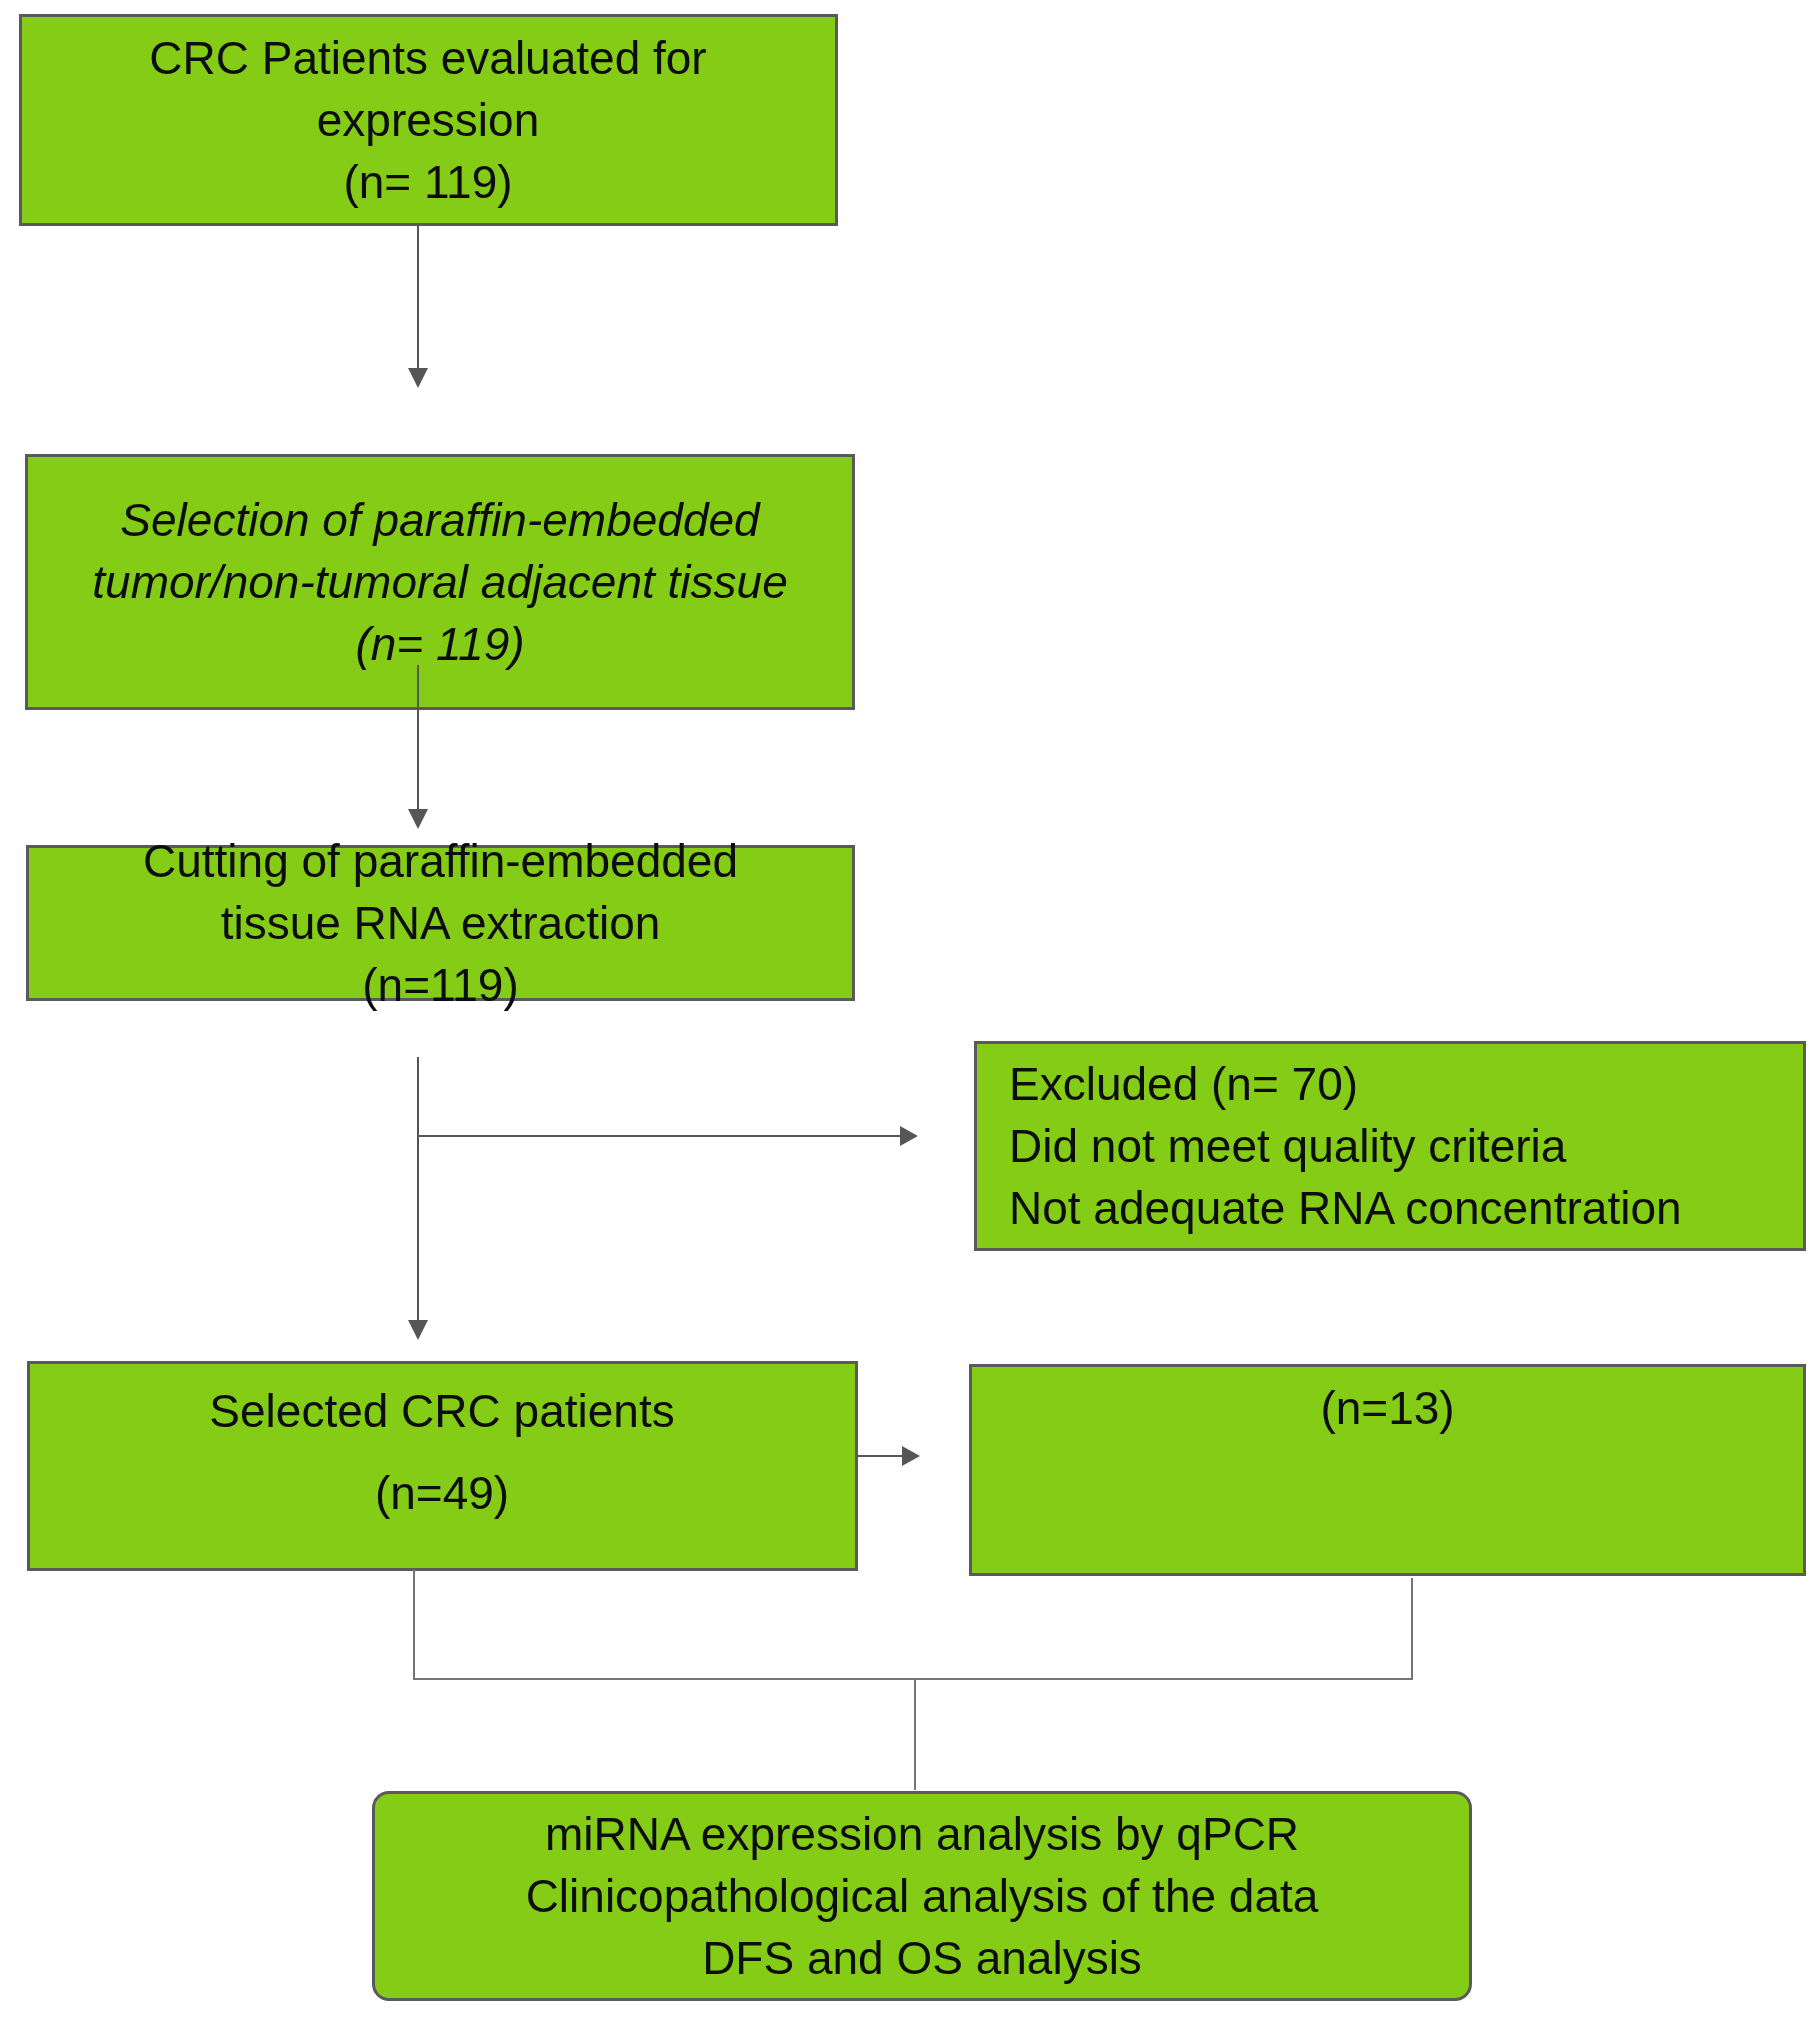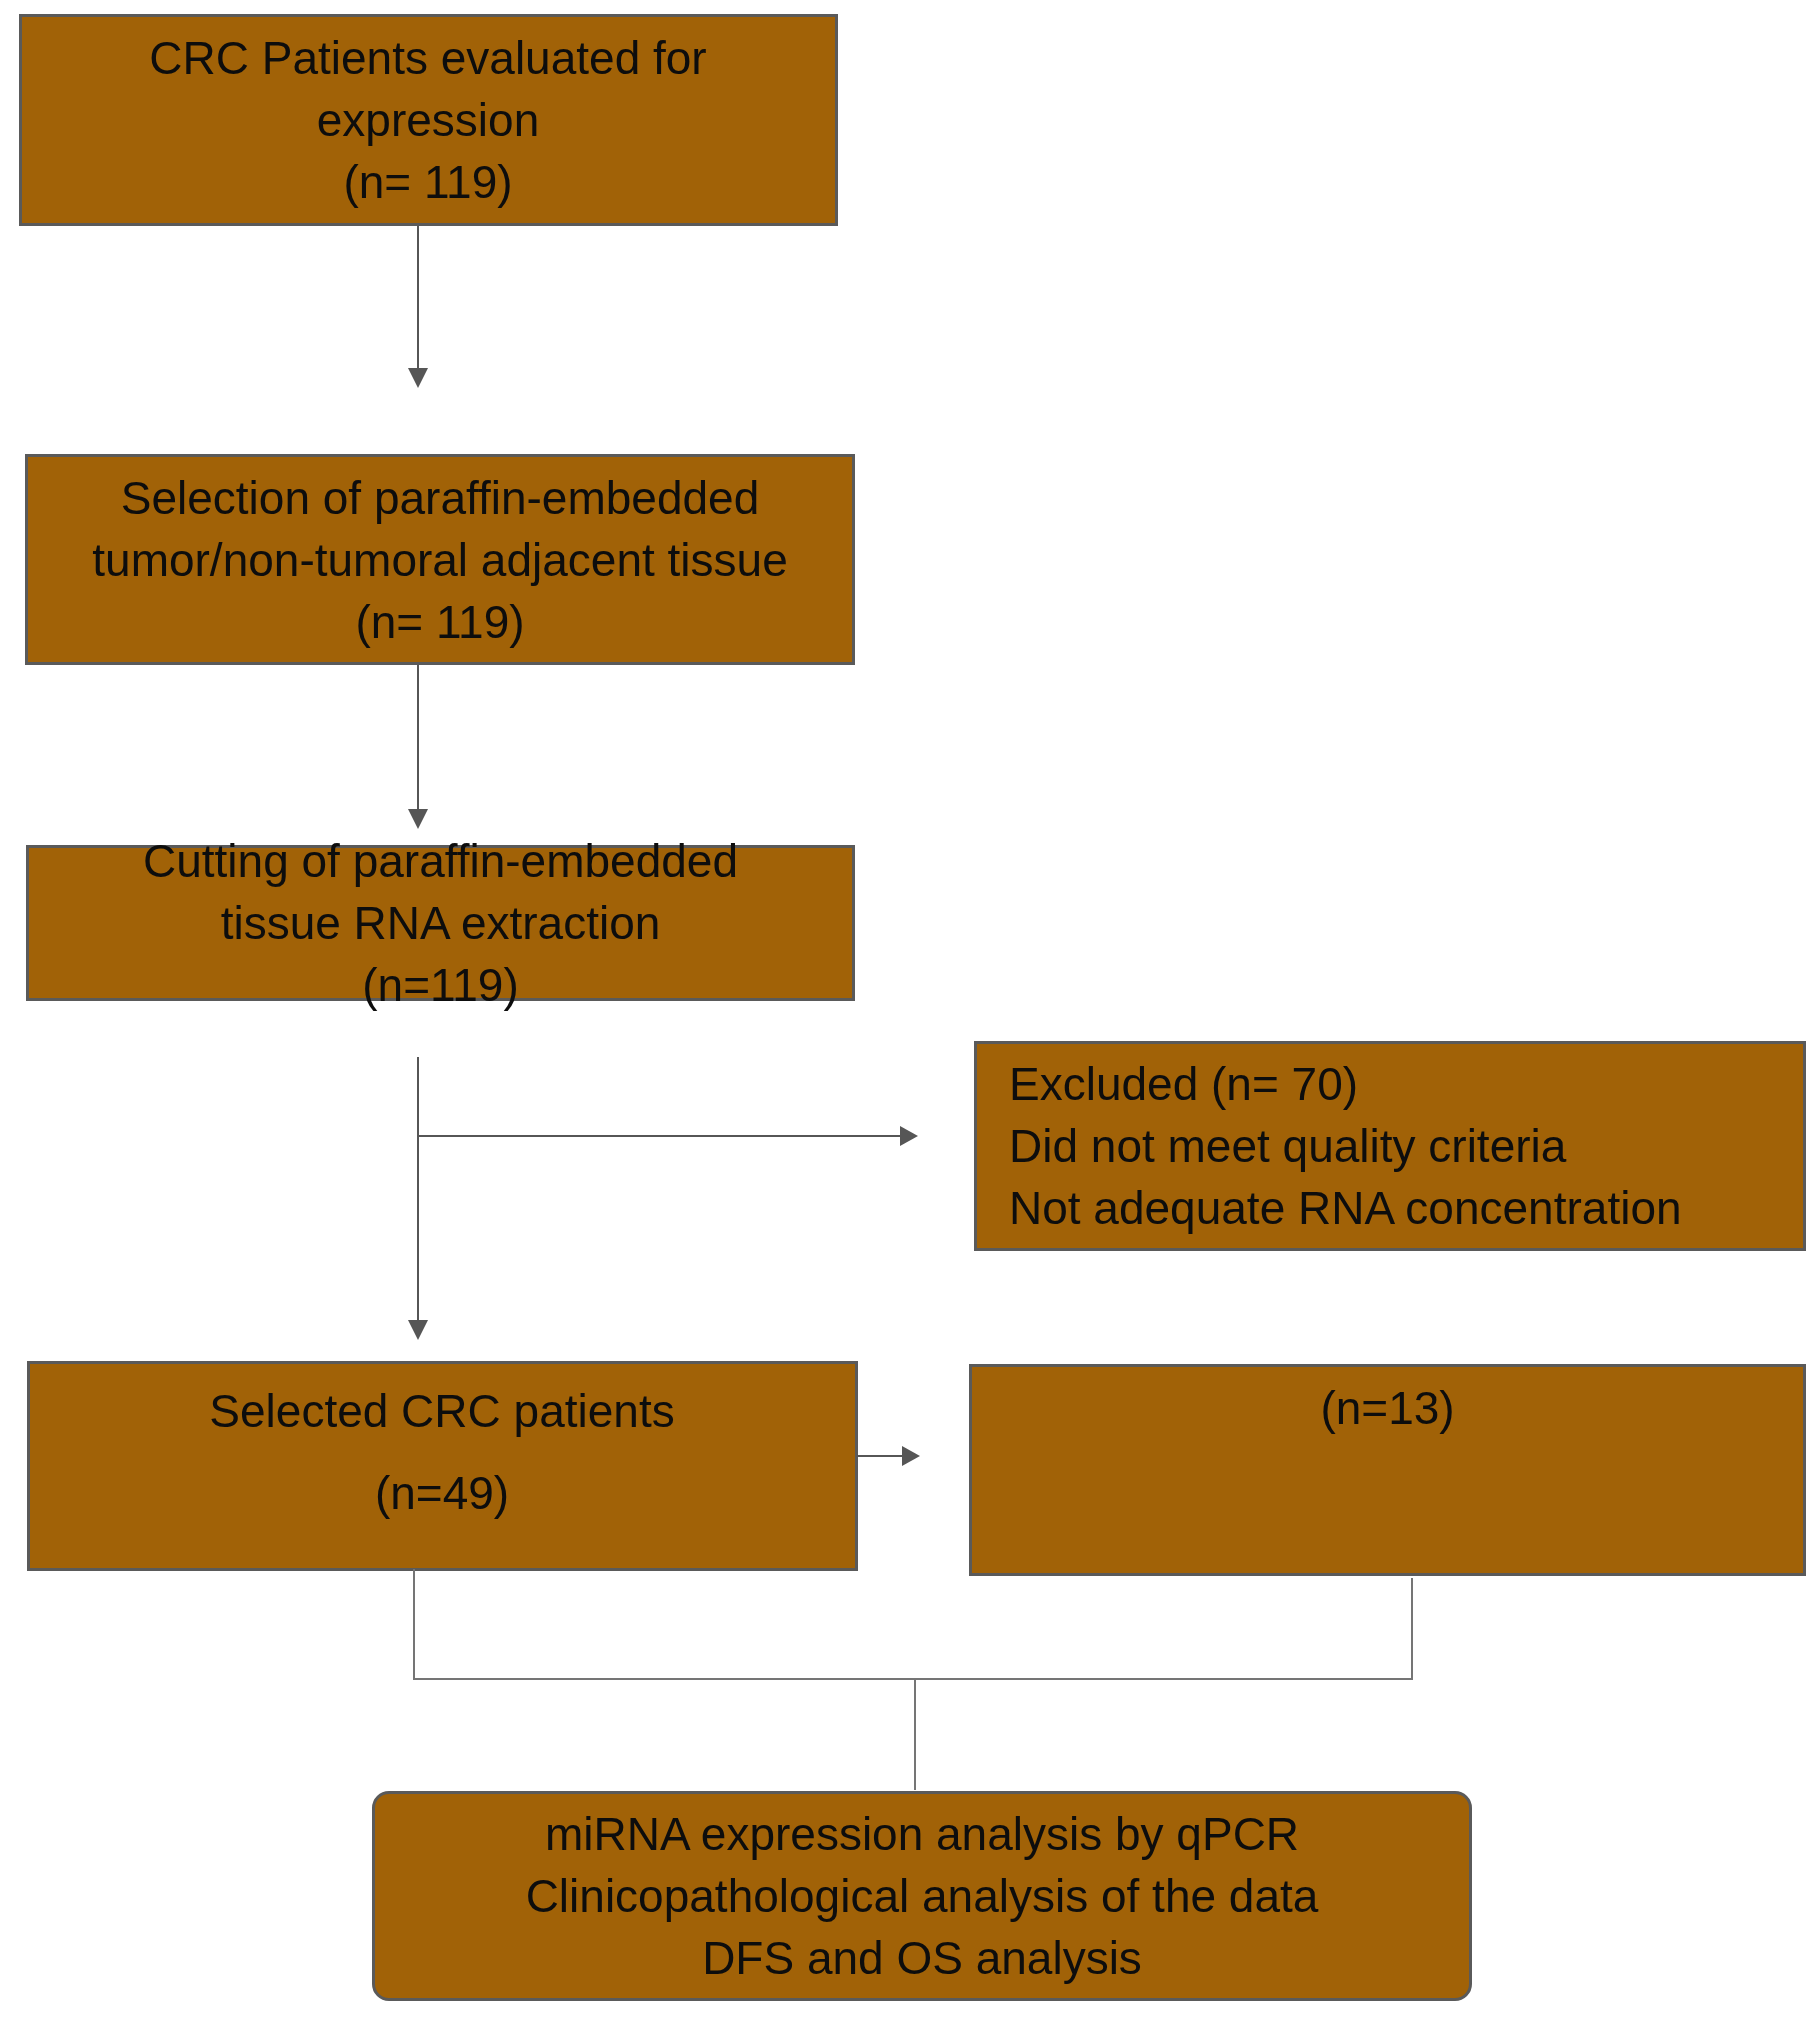--- a/index.html
+++ b/index.html
@@ -13,33 +13,33 @@
     height: 2025px;
     background: #ffffff;
     font-family: "Liberation Sans", sans-serif;
     color: #0d0d0d;
     overflow: hidden;
   }
   .box {
     position: absolute;
     box-sizing: border-box;
     border: 3.1px solid #5a5a5a;
-    background: #a16207;
+    background: #84cc16;
     display: flex;
     flex-direction: column;
     justify-content: center;
     align-items: center;
     text-align: center;
     font-size: 46px;
     line-height: 62px;
     color: #0d0d0d;
   }
   .box .ln { width: 100%; }
   #box-eligibility { left: 18.5px;   top: 14px;   width: 819px; height: 212px; }
-  #box-selection   { left: 25px;   top: 454px;  width: 830px; height: 211px; }
+  #box-selection   { left: 25px;   top: 454px;  width: 830px; height: 256px; font-style: italic; }
   #box-cutting     { left: 26px;   top: 845px; width: 829px; height: 156px; }
   #box-excluded    { left: 974px; top: 1041px; width: 832px; height: 210px;
                      align-items: flex-start; text-align: left; padding-left: 32px; }
   #box-selected    { left: 26.5px;   top: 1361px; width: 831px; height: 210px;
                      justify-content: flex-start; padding-top: 16px; gap: 20px; }
   #box-nontumoral  { left: 969px; top: 1364px; width: 837px; height: 212px;
                      justify-content: flex-start; padding-top: 10px; }
   #box-analysis    { left: 372px;  top: 1791px; width: 1100px; height: 210px; border-radius: 17px; }
 
   .shaft-v { position: absolute; width: 1.9px;  background: #565656; }

